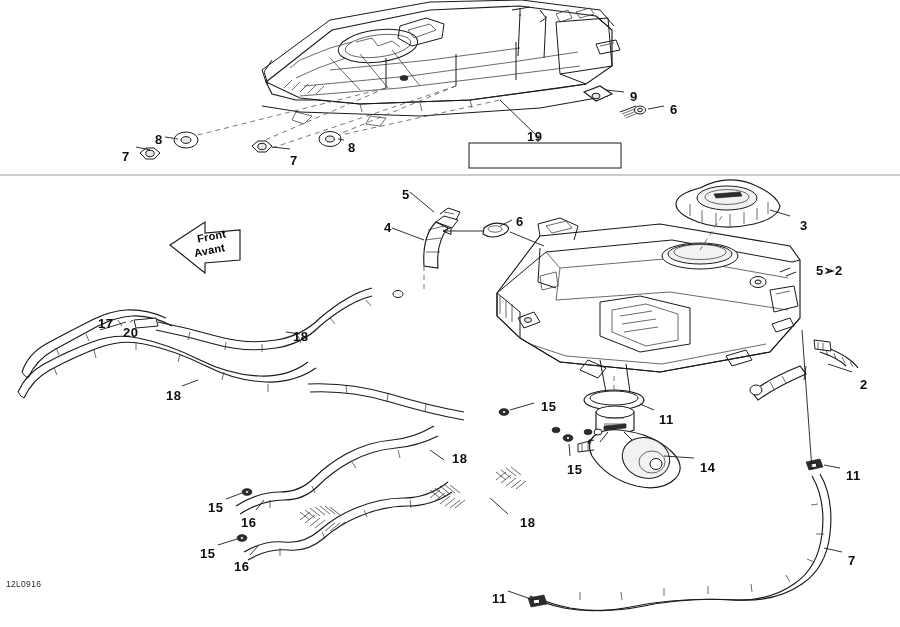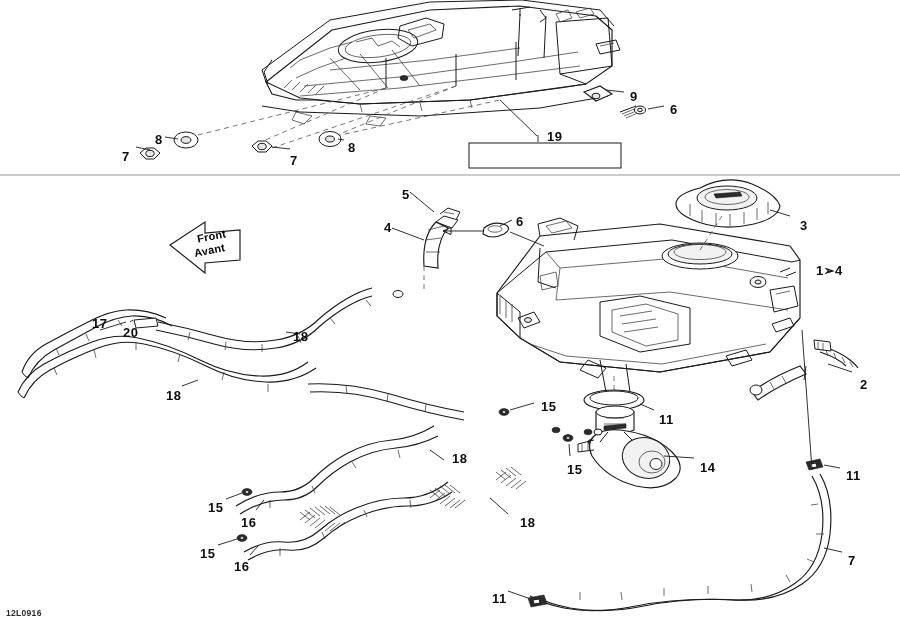--- a/index.html
+++ b/index.html
@@ -2,21 +2,21 @@
 <html><head>
 <meta charset="utf-8">
 <style>
   html,body{margin:0;padding:0;background:#ffffff;}
   body{width:900px;height:627px;position:relative;overflow:hidden;
        font-family:"Liberation Sans",sans-serif;color:#111;}
   #sheet{position:absolute;inset:0;width:900px;height:627px;}
   .lbl{position:absolute;font-family:"Liberation Sans",sans-serif;
        font-weight:bold;font-size:13px;color:#0d0d0d;white-space:nowrap;
        letter-spacing:.5px;line-height:1;}
-  .code{position:absolute;left:6px;top:609px;font-size:8.5px;font-weight:bold;
+  .code{position:absolute;left:6px;top:580px;font-size:8.5px;font-weight:normal;
         letter-spacing:.3px;color:#2a2a2a;}
   .fa-text{position:absolute;font-weight:bold;font-size:11px;line-height:11px;
            color:#000;transform:rotate(-11deg);letter-spacing:.2px;}
   svg{position:absolute;left:0;top:0;}
   .ln{fill:none;stroke:#1a1a1a;stroke-width:1;}
   .ln2{fill:none;stroke:#1a1a1a;stroke-width:1.15;}
   .thin{fill:none;stroke:#3a3a3a;stroke-width:.75;}
   .lead{fill:none;stroke:#1a1a1a;stroke-width:.9;}
   .dash{fill:none;stroke:#555;stroke-width:.8;stroke-dasharray:5 4;}
   .wht{fill:#ffffff;stroke:#1a1a1a;stroke-width:1;}
@@ -337,21 +337,21 @@
       <path class="dk" d="M528,598 l16,-3 l3,9 l-16,3 Z"></path>
       <path class="wht" d="M533,600 l6,-1 l1,4 l-6,1 Z"></path>
       <path class="lead" d="M508,591 L528,598"></path>
       <path class="lead" d="M842,552 L824,548"></path>
 
       <path class="lead" d="M802,330 L812,470"></path>
     </g>
 
   </svg>
 
-  <div class="lbl" style="left:816px;top:264px">1➢4</div>
+  <div class="lbl" style="left:816px;top:264px">5➢2</div>
   <div class="lbl" style="left:860px;top:378px">2</div>
   <div class="lbl" style="left:800px;top:219px">3</div>
   <div class="lbl" style="left:384px;top:221px">4</div>
   <div class="lbl" style="left:402px;top:188px">5</div>
   <div class="lbl" style="left:516px;top:215px">6</div>
   <div class="lbl" style="left:122px;top:150px">7</div>
   <div class="lbl" style="left:290px;top:154px">7</div>
   <div class="lbl" style="left:155px;top:133px">8</div>
   <div class="lbl" style="left:348px;top:141px">8</div>
   <div class="lbl" style="left:630px;top:90px">9</div>
@@ -360,26 +360,26 @@
   <div class="lbl" style="left:492px;top:592px">11</div>
   <div class="lbl" style="left:848px;top:554px">7</div>
   <div class="lbl" style="left:700px;top:461px">14</div>
   <div class="lbl" style="left:659px;top:413px">11</div>
   <div class="lbl" style="left:541px;top:400px">15</div>
   <div class="lbl" style="left:567px;top:463px">15</div>
   <div class="lbl" style="left:208px;top:501px">15</div>
   <div class="lbl" style="left:200px;top:547px">15</div>
   <div class="lbl" style="left:241px;top:516px">16</div>
   <div class="lbl" style="left:234px;top:560px">16</div>
-  <div class="lbl" style="left:92px;top:317px">17</div>
+  <div class="lbl" style="left:98px;top:317px">17</div>
   <div class="lbl" style="left:293px;top:330px">18</div>
   <div class="lbl" style="left:166px;top:389px">18</div>
   <div class="lbl" style="left:452px;top:452px">18</div>
   <div class="lbl" style="left:520px;top:516px">18</div>
-  <div class="lbl" style="left:547px;top:130px">19</div>
+  <div class="lbl" style="left:527px;top:130px">19</div>
   <div class="lbl" style="left:123px;top:326px">20</div>
 
   <div class="fa-text" style="left:197px;top:231px">Front</div>
   <div class="fa-text" style="left:194px;top:245px">Avant</div>
 
   <div class="lbl" style="left:476px;top:151px;font-weight:normal;font-size:11px"></div>
 
   <div class="lbl code">12L0916</div>
 
 </div>

